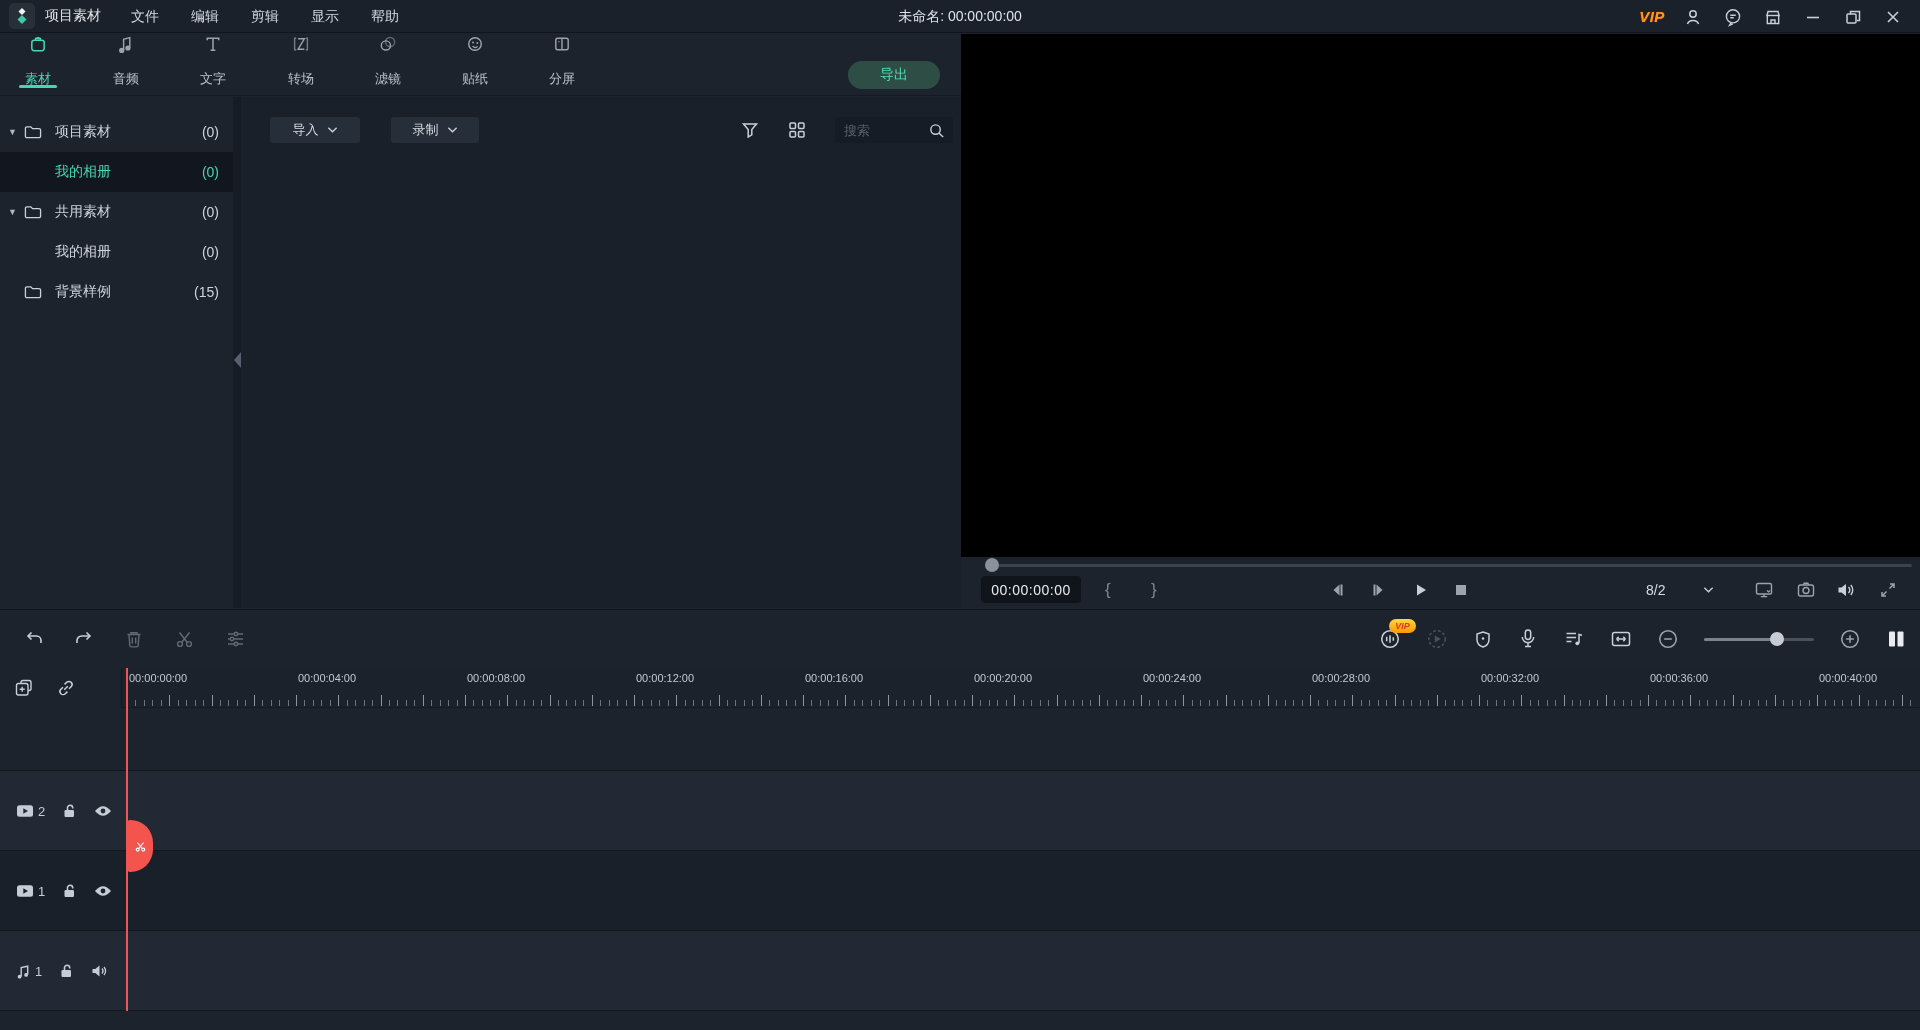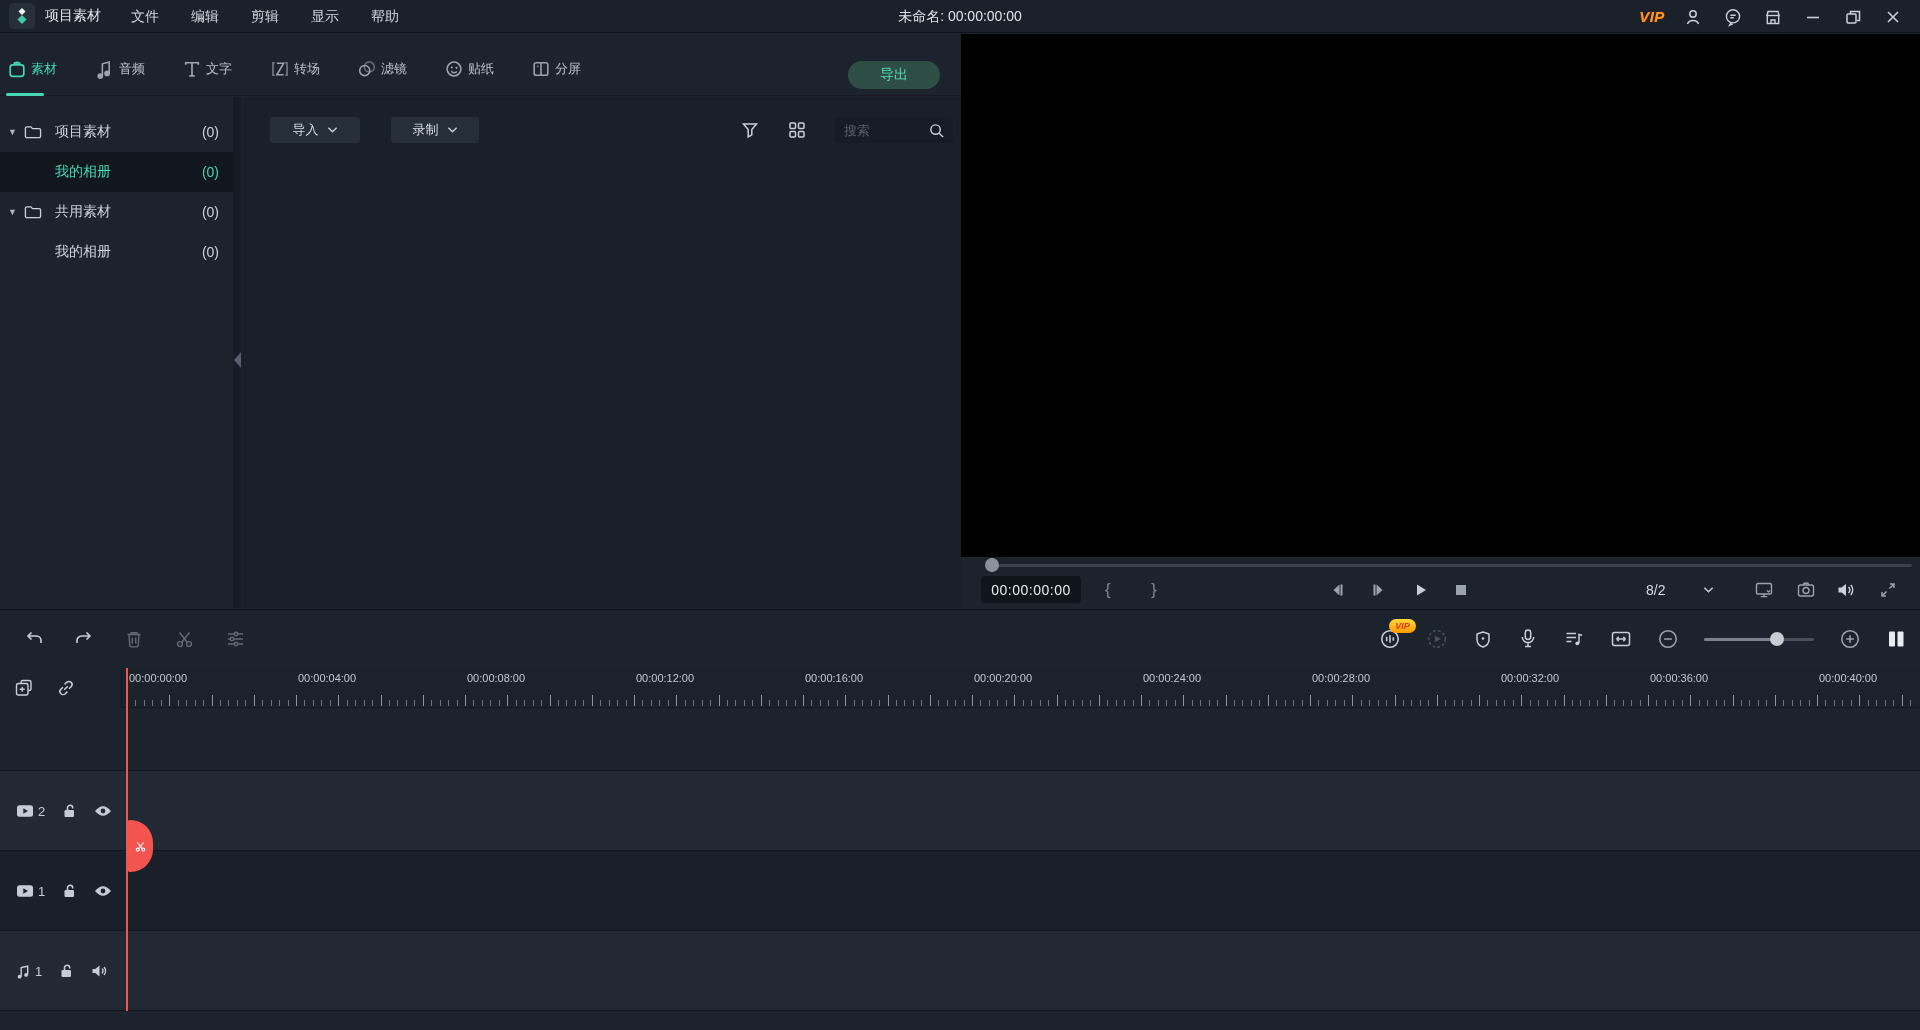--- a/index.html
+++ b/index.html
@@ -21,22 +21,22 @@
   #win-title { position:absolute; left:0; right:0; top:0; height:33px; text-align:center;
                line-height:33px; font-size:14px; color:#dfe3e9; pointer-events:none; }
   #titlebar-right { position:absolute; right:0; top:0; height:33px; display:flex; align-items:center; gap:10px; padding-right:12px; }
   .tb-btn { width:30px; height:33px; display:flex; align-items:center; justify-content:center; }
   #vip-text { font-style:italic; font-weight:800; font-size:15px; letter-spacing:.5px;
               color:#ff9818; text-shadow:0 0 1px #d8440f; padding-right:2px; }
 
   
   #tabbar { position:absolute; left:0; top:34px; width:961px; height:62px; background:#1d232d;
             border-bottom:1px solid #141a23; }
-  .tab { position:absolute; top:8px; width:64px; height:54px; display:flex; flex-direction:row;
-         align-items:center; gap:3px; cursor:pointer; }
+  .tab { position:absolute; top:0; width:64px; height:54px; display:flex; flex-direction:column;
+         align-items:center; gap:16px; cursor:pointer; }
   .tab .tab-label { font-size:13px; color:#b9c0c9; }
   .tab.active .tab-label { color:#45d6b4; }
   .tab.active .ico { color:#45d6b4; }
   .tab-underline { position:absolute; bottom:0; width:38px; height:3px; border-radius:2px; background:#45d6b4; }
   #export-btn { position:absolute; left:848px; top:27px; width:92px; height:28px; border-radius:14px;
                 background:#2e4e45; color:#52dcba; font-size:14px; display:flex; align-items:center;
                 justify-content:center; cursor:pointer; }
 
   
   #sidebar { position:absolute; left:0; top:97px; width:233px; height:511px; background:#1d232d; }
@@ -267,20 +267,27 @@
       <svg class="folder ico-bright" width="18" height="16" viewBox="0 0 19 16" fill="none" stroke="currentColor" stroke-width="1.4">
         <path d="M1.5 4 a1.5 1.5 0 0 1 1.5-1.5 h4.2 l1.8 2 h7 A1.5 1.5 0 0 1 17.5 6 v6.5 a1.5 1.5 0 0 1-1.5 1.5 H3 a1.5 1.5 0 0 1-1.5-1.5 Z"></path>
       </svg>
       <span class="t-label">共用素材</span>
       <span class="t-count">(0)</span>
     </div>
     <div class="tree-row">
       <span class="t-label">我的相册</span>
       <span class="t-count">(0)</span>
     </div>
+    <div class="tree-row">
+      <svg class="folder ico-bright" width="18" height="16" viewBox="0 0 19 16" fill="none" stroke="currentColor" stroke-width="1.4">
+        <path d="M1.5 4 a1.5 1.5 0 0 1 1.5-1.5 h4.2 l1.8 2 h7 A1.5 1.5 0 0 1 17.5 6 v6.5 a1.5 1.5 0 0 1-1.5 1.5 H3 a1.5 1.5 0 0 1-1.5-1.5 Z"></path>
+      </svg>
+      <span class="t-label">背景样例</span>
+      <span class="t-count">(15)</span>
+    </div>
     <div id="sidebar-bottom">
       <span>
         <svg class="ico-bright" width="20" height="18" viewBox="0 0 20 18" fill="none" stroke="currentColor" stroke-width="1.4">
           <path d="M2 4.5 a1.5 1.5 0 0 1 1.5-1.5 h4.2 l1.8 2 h7 A1.5 1.5 0 0 1 18 6.5 v6.8 a1.5 1.5 0 0 1-1.5 1.5 H3.5 a1.5 1.5 0 0 1-1.5-1.5 Z"></path>
           <path d="M14.5 11 v4 M12.5 13 h4"></path>
         </svg>
       </span>
       <span style="opacity:.45">
         <svg class="ico-bright" width="20" height="18" viewBox="0 0 20 18" fill="none" stroke="currentColor" stroke-width="1.4">
           <path d="M2 4.5 a1.5 1.5 0 0 1 1.5-1.5 h4.2 l1.8 2 h7 A1.5 1.5 0 0 1 18 6.5 v6.8 a1.5 1.5 0 0 1-1.5 1.5 H3.5 a1.5 1.5 0 0 1-1.5-1.5 Z"></path>
@@ -521,21 +528,21 @@
 
     <div id="tl-ruler">
         <span class="ruler-label" style="left: 7px;">00:00:00:00</span>
         <span class="ruler-label" style="left: 176px;">00:00:04:00</span>
         <span class="ruler-label" style="left: 345px;">00:00:08:00</span>
         <span class="ruler-label" style="left: 514px;">00:00:12:00</span>
         <span class="ruler-label" style="left: 683px;">00:00:16:00</span>
         <span class="ruler-label" style="left: 852px;">00:00:20:00</span>
         <span class="ruler-label" style="left: 1021px;">00:00:24:00</span>
         <span class="ruler-label" style="left: 1190px;">00:00:28:00</span>
-        <span class="ruler-label" style="left: 1359px; margin-left: 20px;">00:00:32:00</span>
+        <span class="ruler-label" style="left: 1359px;">00:00:32:00</span>
         <span class="ruler-label" style="left: 1528px;">00:00:36:00</span>
         <span class="ruler-label" style="left: 1697px;">00:00:40:00</span>
         <i class="tick major" style="left: 5px;"></i>
         <i class="tick" style="left: 13.45px;"></i>
         <i class="tick" style="left: 21.9px;"></i>
         <i class="tick" style="left: 30.35px;"></i>
         <i class="tick" style="left: 38.8px;"></i>
         <i class="tick major" style="left: 47.25px;"></i>
         <i class="tick" style="left: 55.7px;"></i>
         <i class="tick" style="left: 64.15px;"></i>

